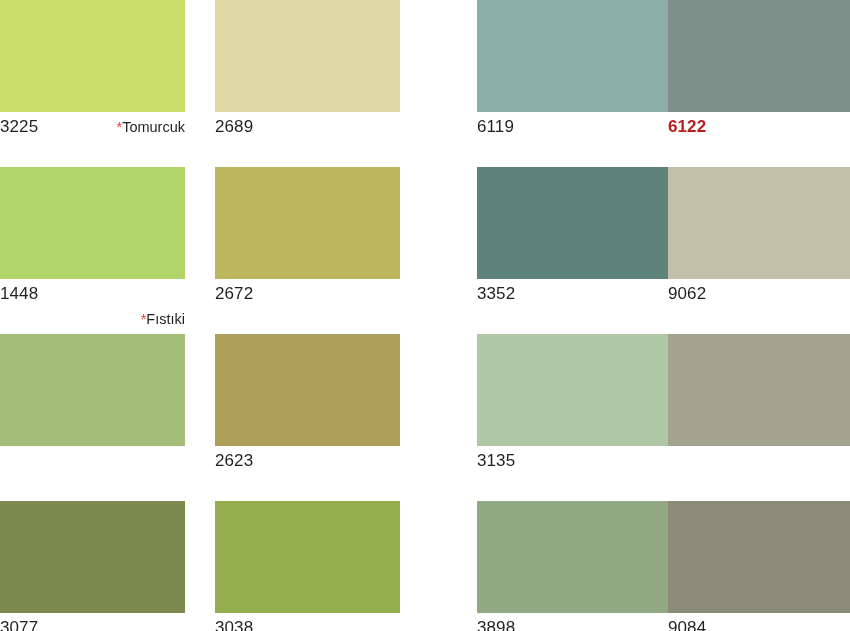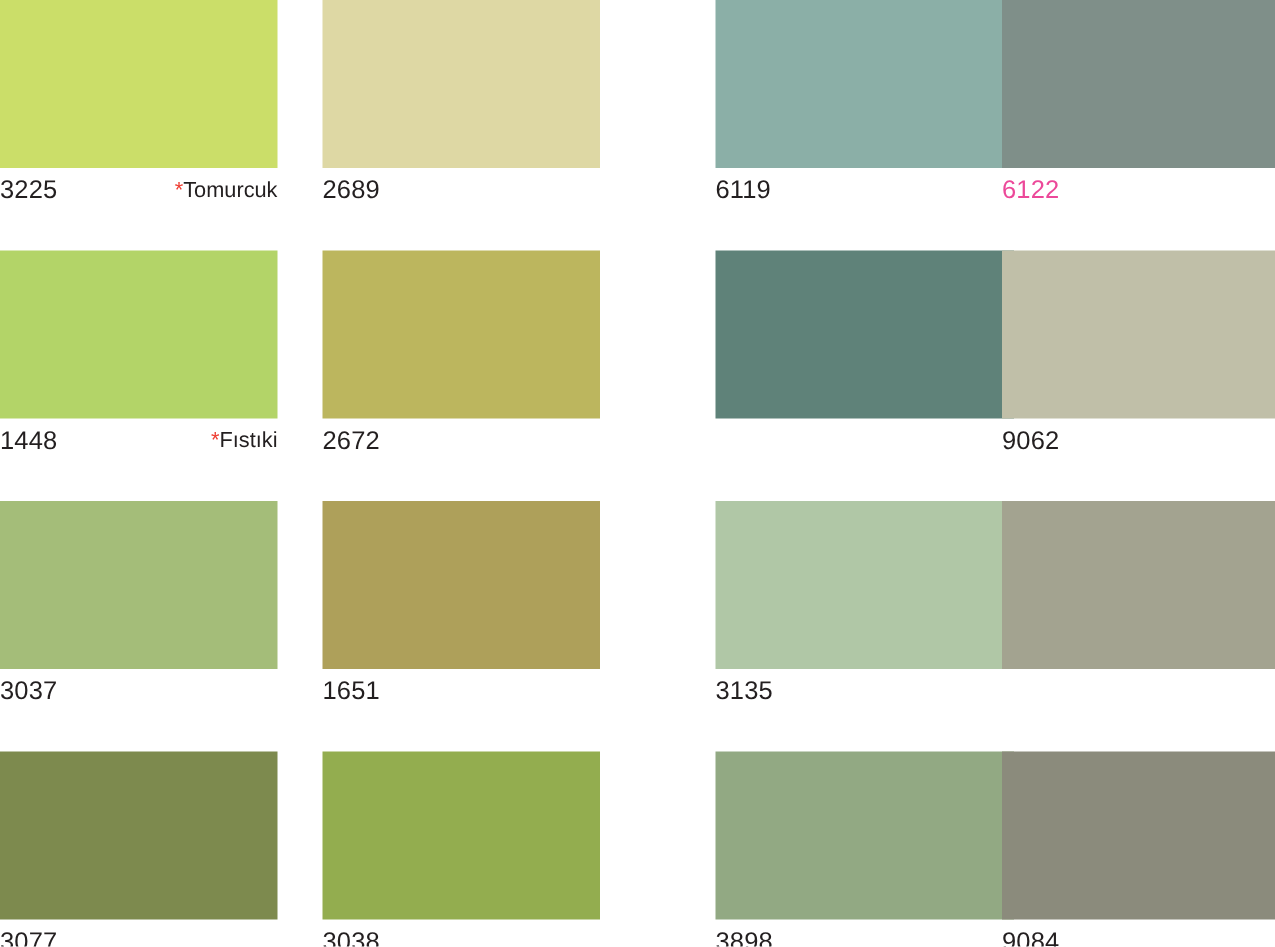--- a/index.html
+++ b/index.html
@@ -97,61 +97,61 @@
     </div>
     <div class="swatch-cell col-2">
       <div class="swatch-chip" style="background-color: rgb(139, 175, 167);"></div>
       <div class="swatch-labels">
         <span class="swatch-code" style="color: rgb(35, 31, 32);">6119</span>
       </div>
     </div>
     <div class="swatch-cell col-3">
       <div class="swatch-chip" style="background-color: rgb(127, 143, 137);"></div>
       <div class="swatch-labels">
-        <span class="swatch-code" style="color: #ec4899;">6122</span>
+        <span class="swatch-code" style="color: #b91c1c; font-weight: bold;">6122</span>
       </div>
     </div>
   </div>
 
   <div class="swatch-row row-1">
     <div class="swatch-cell col-0">
       <div class="swatch-chip" style="background-color: rgb(179, 212, 104);"></div>
       <div class="swatch-labels">
         <span class="swatch-code" style="color: rgb(35, 31, 32);">1448</span>
-        <span class="swatch-name" style="color: rgb(35, 31, 32);"><span class="name-star" style="color: rgb(238, 62, 51);">*</span><span>Fıstıki</span></span>
+        <span class="swatch-name" style="color: rgb(35, 31, 32); margin-top: 25px;"><span class="name-star" style="color: rgb(238, 62, 51);">*</span><span>Fıstıki</span></span>
       </div>
     </div>
     <div class="swatch-cell col-1">
       <div class="swatch-chip" style="background-color: rgb(188, 182, 94);"></div>
       <div class="swatch-labels">
         <span class="swatch-code" style="color: rgb(35, 31, 32);">2672</span>
       </div>
     </div>
     <div class="swatch-cell col-2">
       <div class="swatch-chip" style="background-color: rgb(95, 130, 121);"></div>
+      <div class="swatch-labels">
+        <span class="swatch-code" style="color: rgb(35, 31, 32);">3352</span>
+      </div>
     </div>
     <div class="swatch-cell col-3">
       <div class="swatch-chip" style="background-color: rgb(192, 191, 168);"></div>
       <div class="swatch-labels">
         <span class="swatch-code" style="color: rgb(35, 31, 32);">9062</span>
       </div>
     </div>
   </div>
 
   <div class="swatch-row row-2">
     <div class="swatch-cell col-0">
       <div class="swatch-chip" style="background-color: rgb(164, 189, 121);"></div>
-      <div class="swatch-labels">
-        <span class="swatch-code" style="color: rgb(35, 31, 32);">3037</span>
-      </div>
     </div>
     <div class="swatch-cell col-1">
       <div class="swatch-chip" style="background-color: rgb(174, 160, 90);"></div>
       <div class="swatch-labels">
-        <span class="swatch-code" style="color: rgb(35, 31, 32);">1651</span>
+        <span class="swatch-code" style="color: rgb(35, 31, 32);">2623</span>
       </div>
     </div>
     <div class="swatch-cell col-2">
       <div class="swatch-chip" style="background-color: rgb(176, 199, 166);"></div>
       <div class="swatch-labels">
         <span class="swatch-code" style="color: rgb(35, 31, 32);">3135</span>
       </div>
     </div>
     <div class="swatch-cell col-3">
       <div class="swatch-chip" style="background-color: rgb(163, 163, 144);"></div>

